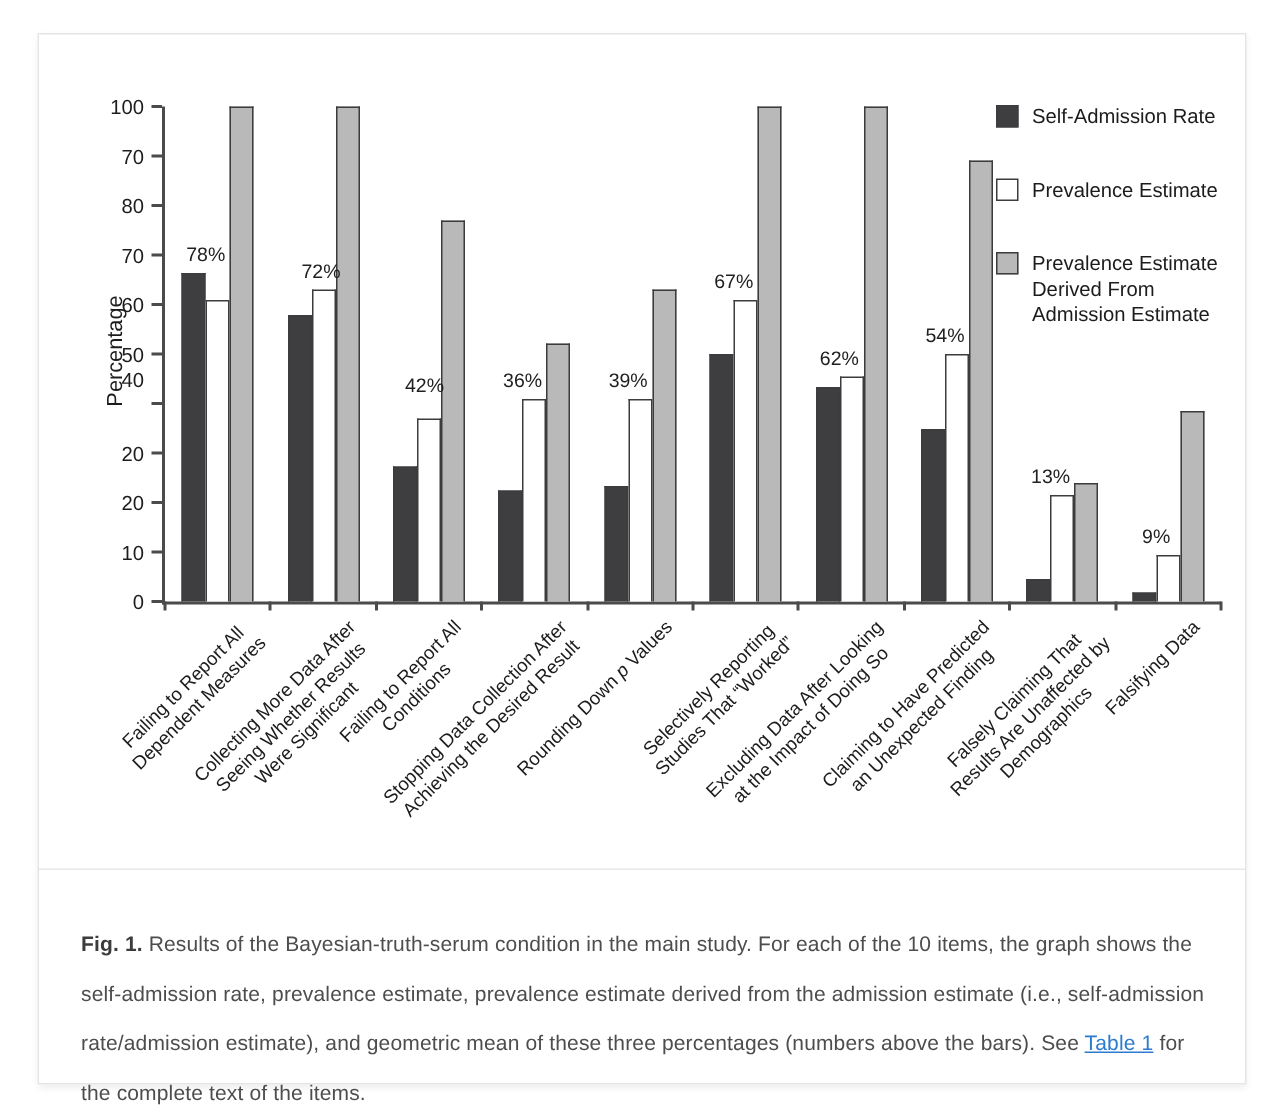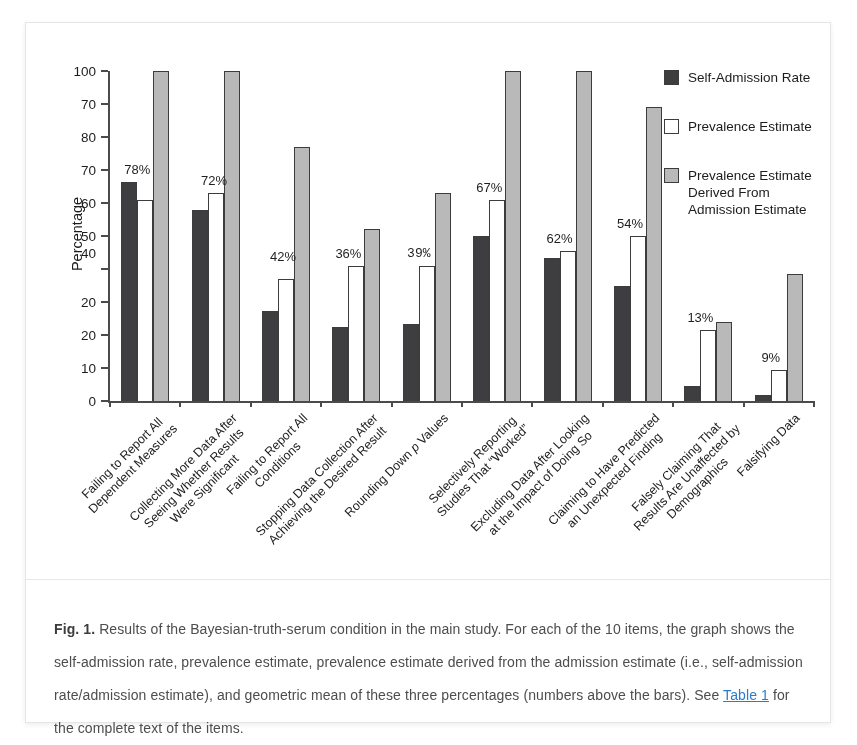--- a/index.html
+++ b/index.html
@@ -105,21 +105,21 @@
         <div class="bar" style="left: 222.4px; width: 16px; height: 74.25px; background: rgb(62, 62, 64);"></div>
         <div class="bar" style="left: 238.4px; width: 16px; height: 135.3px; background: rgb(255, 255, 255);"></div>
         <div class="bar" style="left: 254.4px; width: 16px; height: 171.6px; background: rgb(185, 185, 185);"></div>
         <div class="pct" style="left: 220.4px; bottom: 140.3px;">36%</div>
         <div class="xcat-anchor" style="left: 260.4px; top: 340px;">
           <div class="xcat">Stopping Data Collection After<br>Achieving the Desired Result</div>
         </div>
         <div class="bar" style="left: 292.8px; width: 16px; height: 76.89px; background: rgb(62, 62, 64);"></div>
         <div class="bar" style="left: 308.8px; width: 16px; height: 135.3px; background: rgb(255, 255, 255);"></div>
         <div class="bar" style="left: 324.8px; width: 16px; height: 207.9px; background: rgb(185, 185, 185);"></div>
-        <div class="pct" style="left: 290.8px; bottom: 140.3px; font-family: Liberation Mono, monospace;">39%</div>
+        <div class="pct" style="left: 290.8px; bottom: 140.3px;">39%</div>
         <div class="xcat-anchor" style="left: 330.8px; top: 340px;">
           <div class="xcat">Rounding Down <i>p</i> Values</div>
         </div>
         <div class="bar" style="left: 363.2px; width: 16px; height: 165px; background: rgb(62, 62, 64);"></div>
         <div class="bar" style="left: 379.2px; width: 16px; height: 201.3px; background: rgb(255, 255, 255);"></div>
         <div class="bar" style="left: 395.2px; width: 16px; height: 330px; background: rgb(185, 185, 185);"></div>
         <div class="pct" style="left: 361.2px; bottom: 206.3px;">67%</div>
         <div class="xcat-anchor" style="left: 401.2px; top: 340px;">
           <div class="xcat">Selectively Reporting<br>Studies That “Worked”</div>
         </div>

